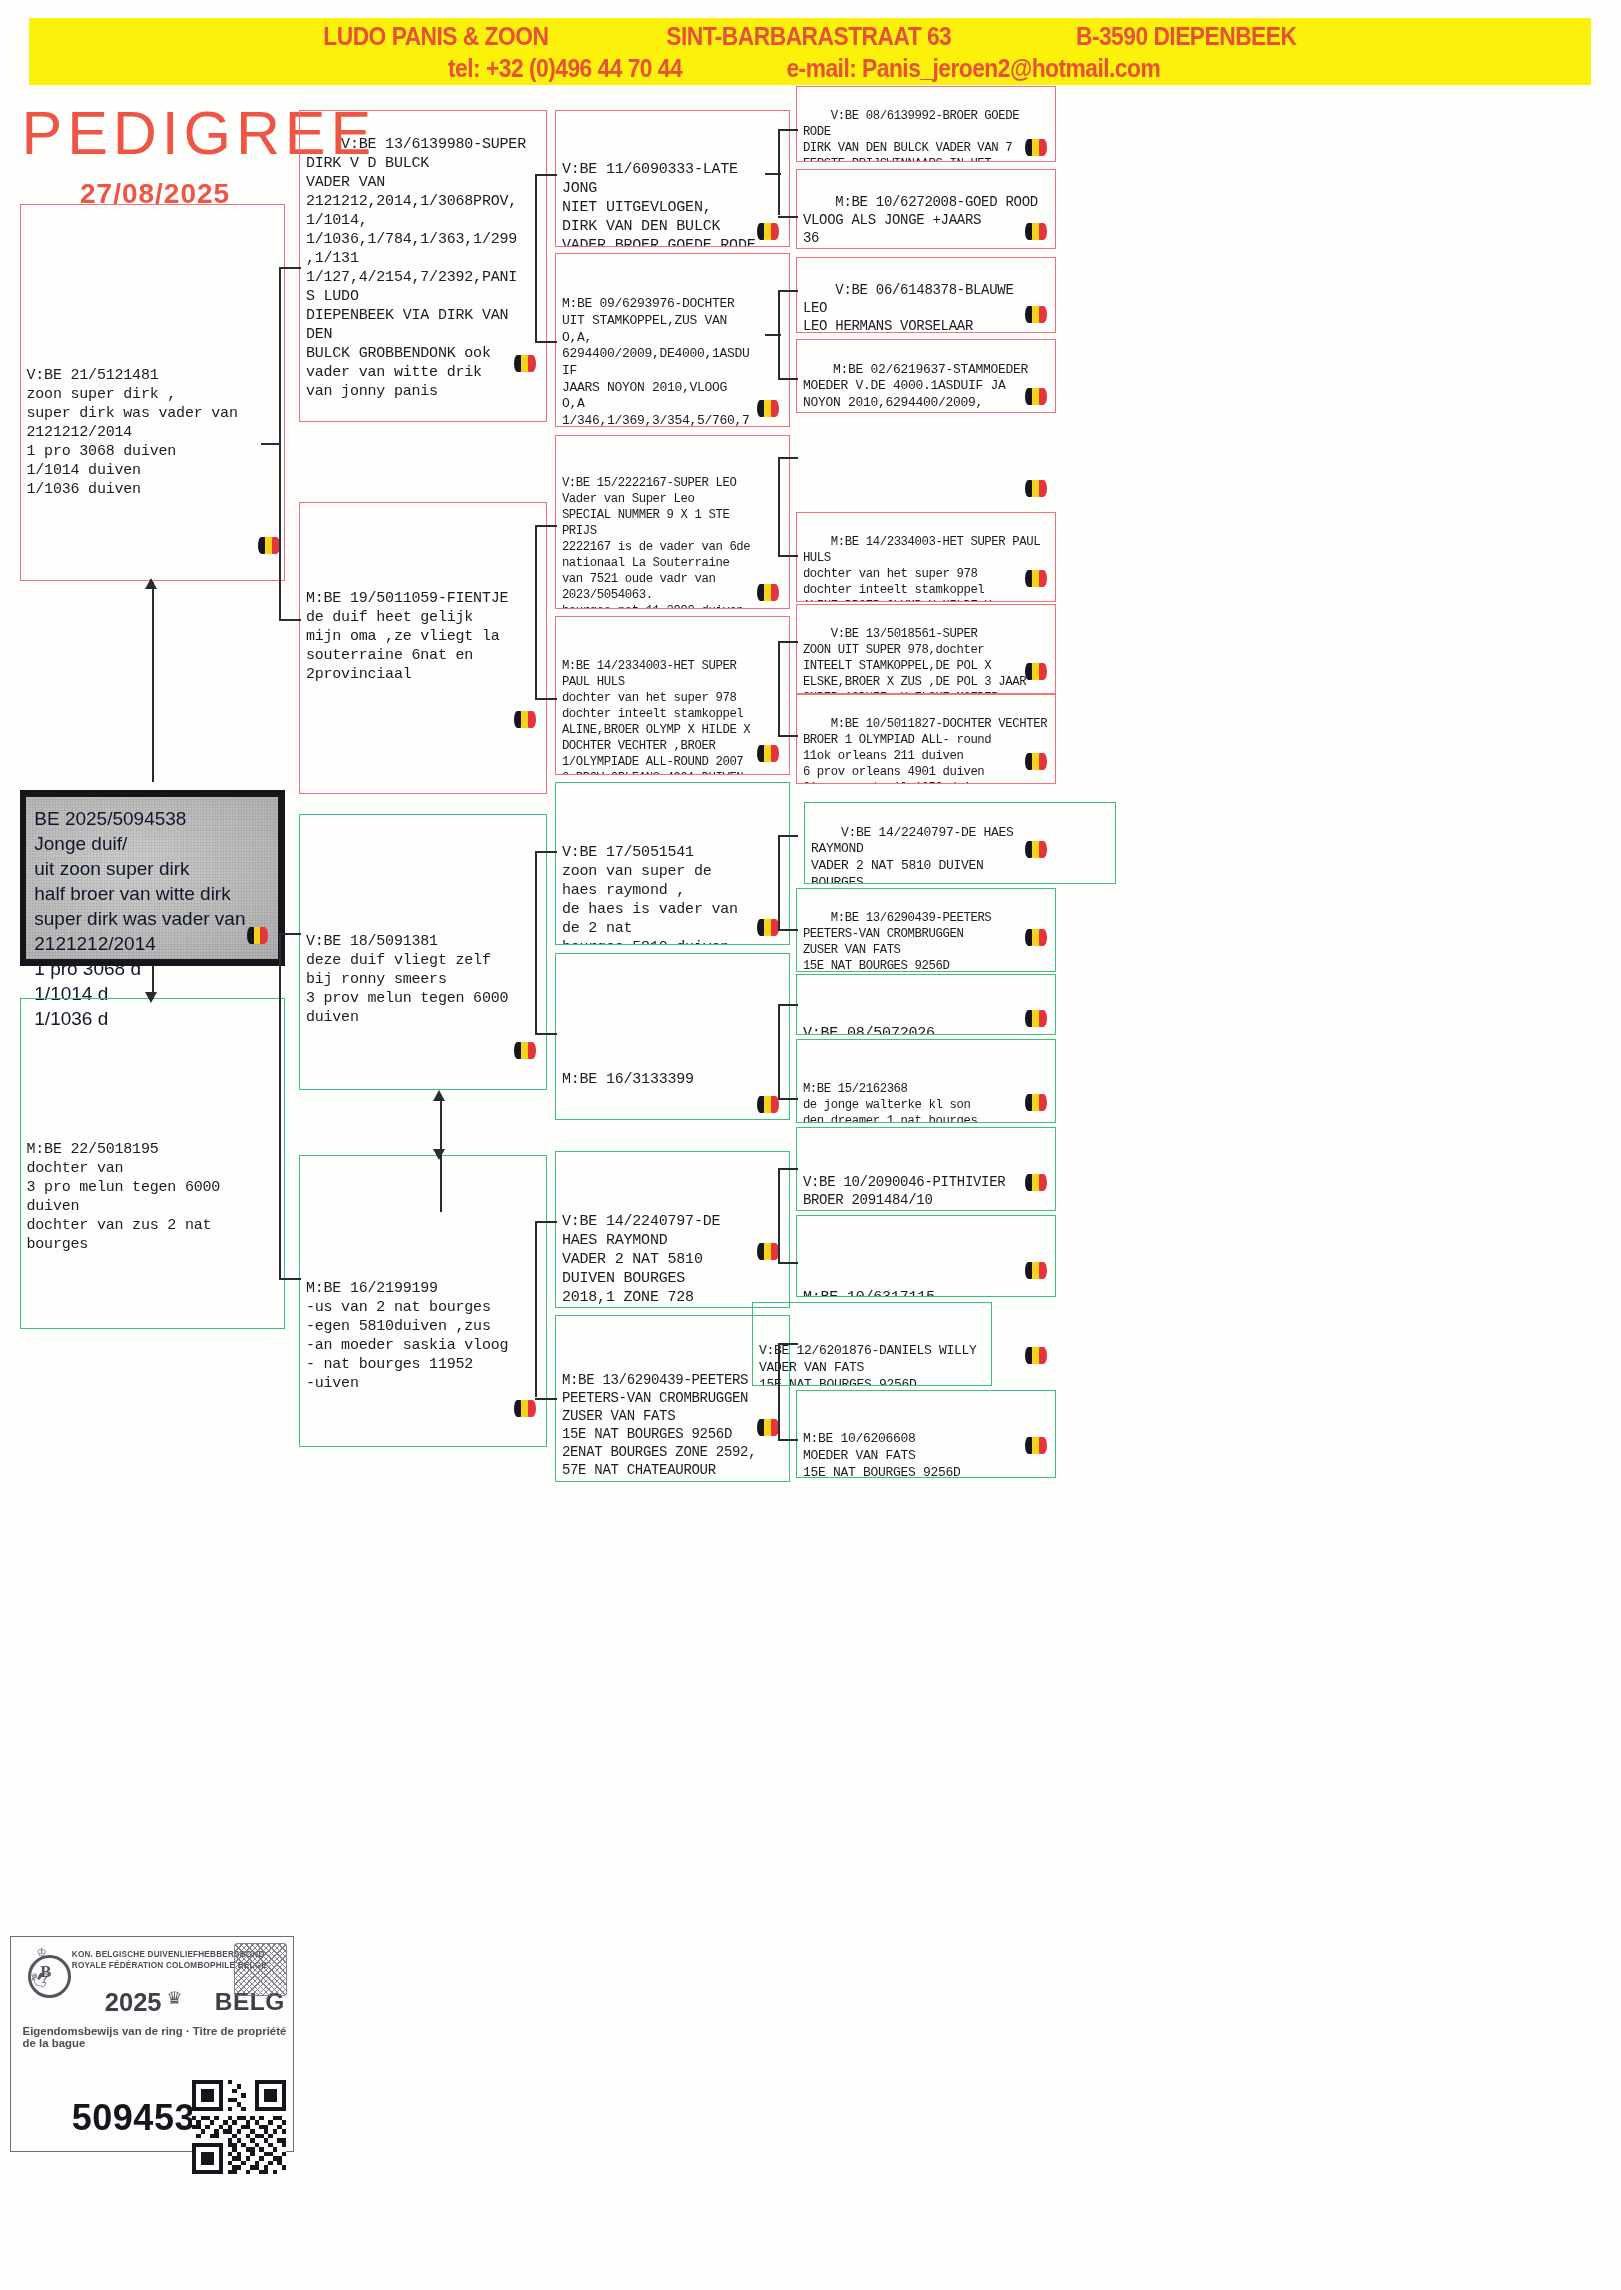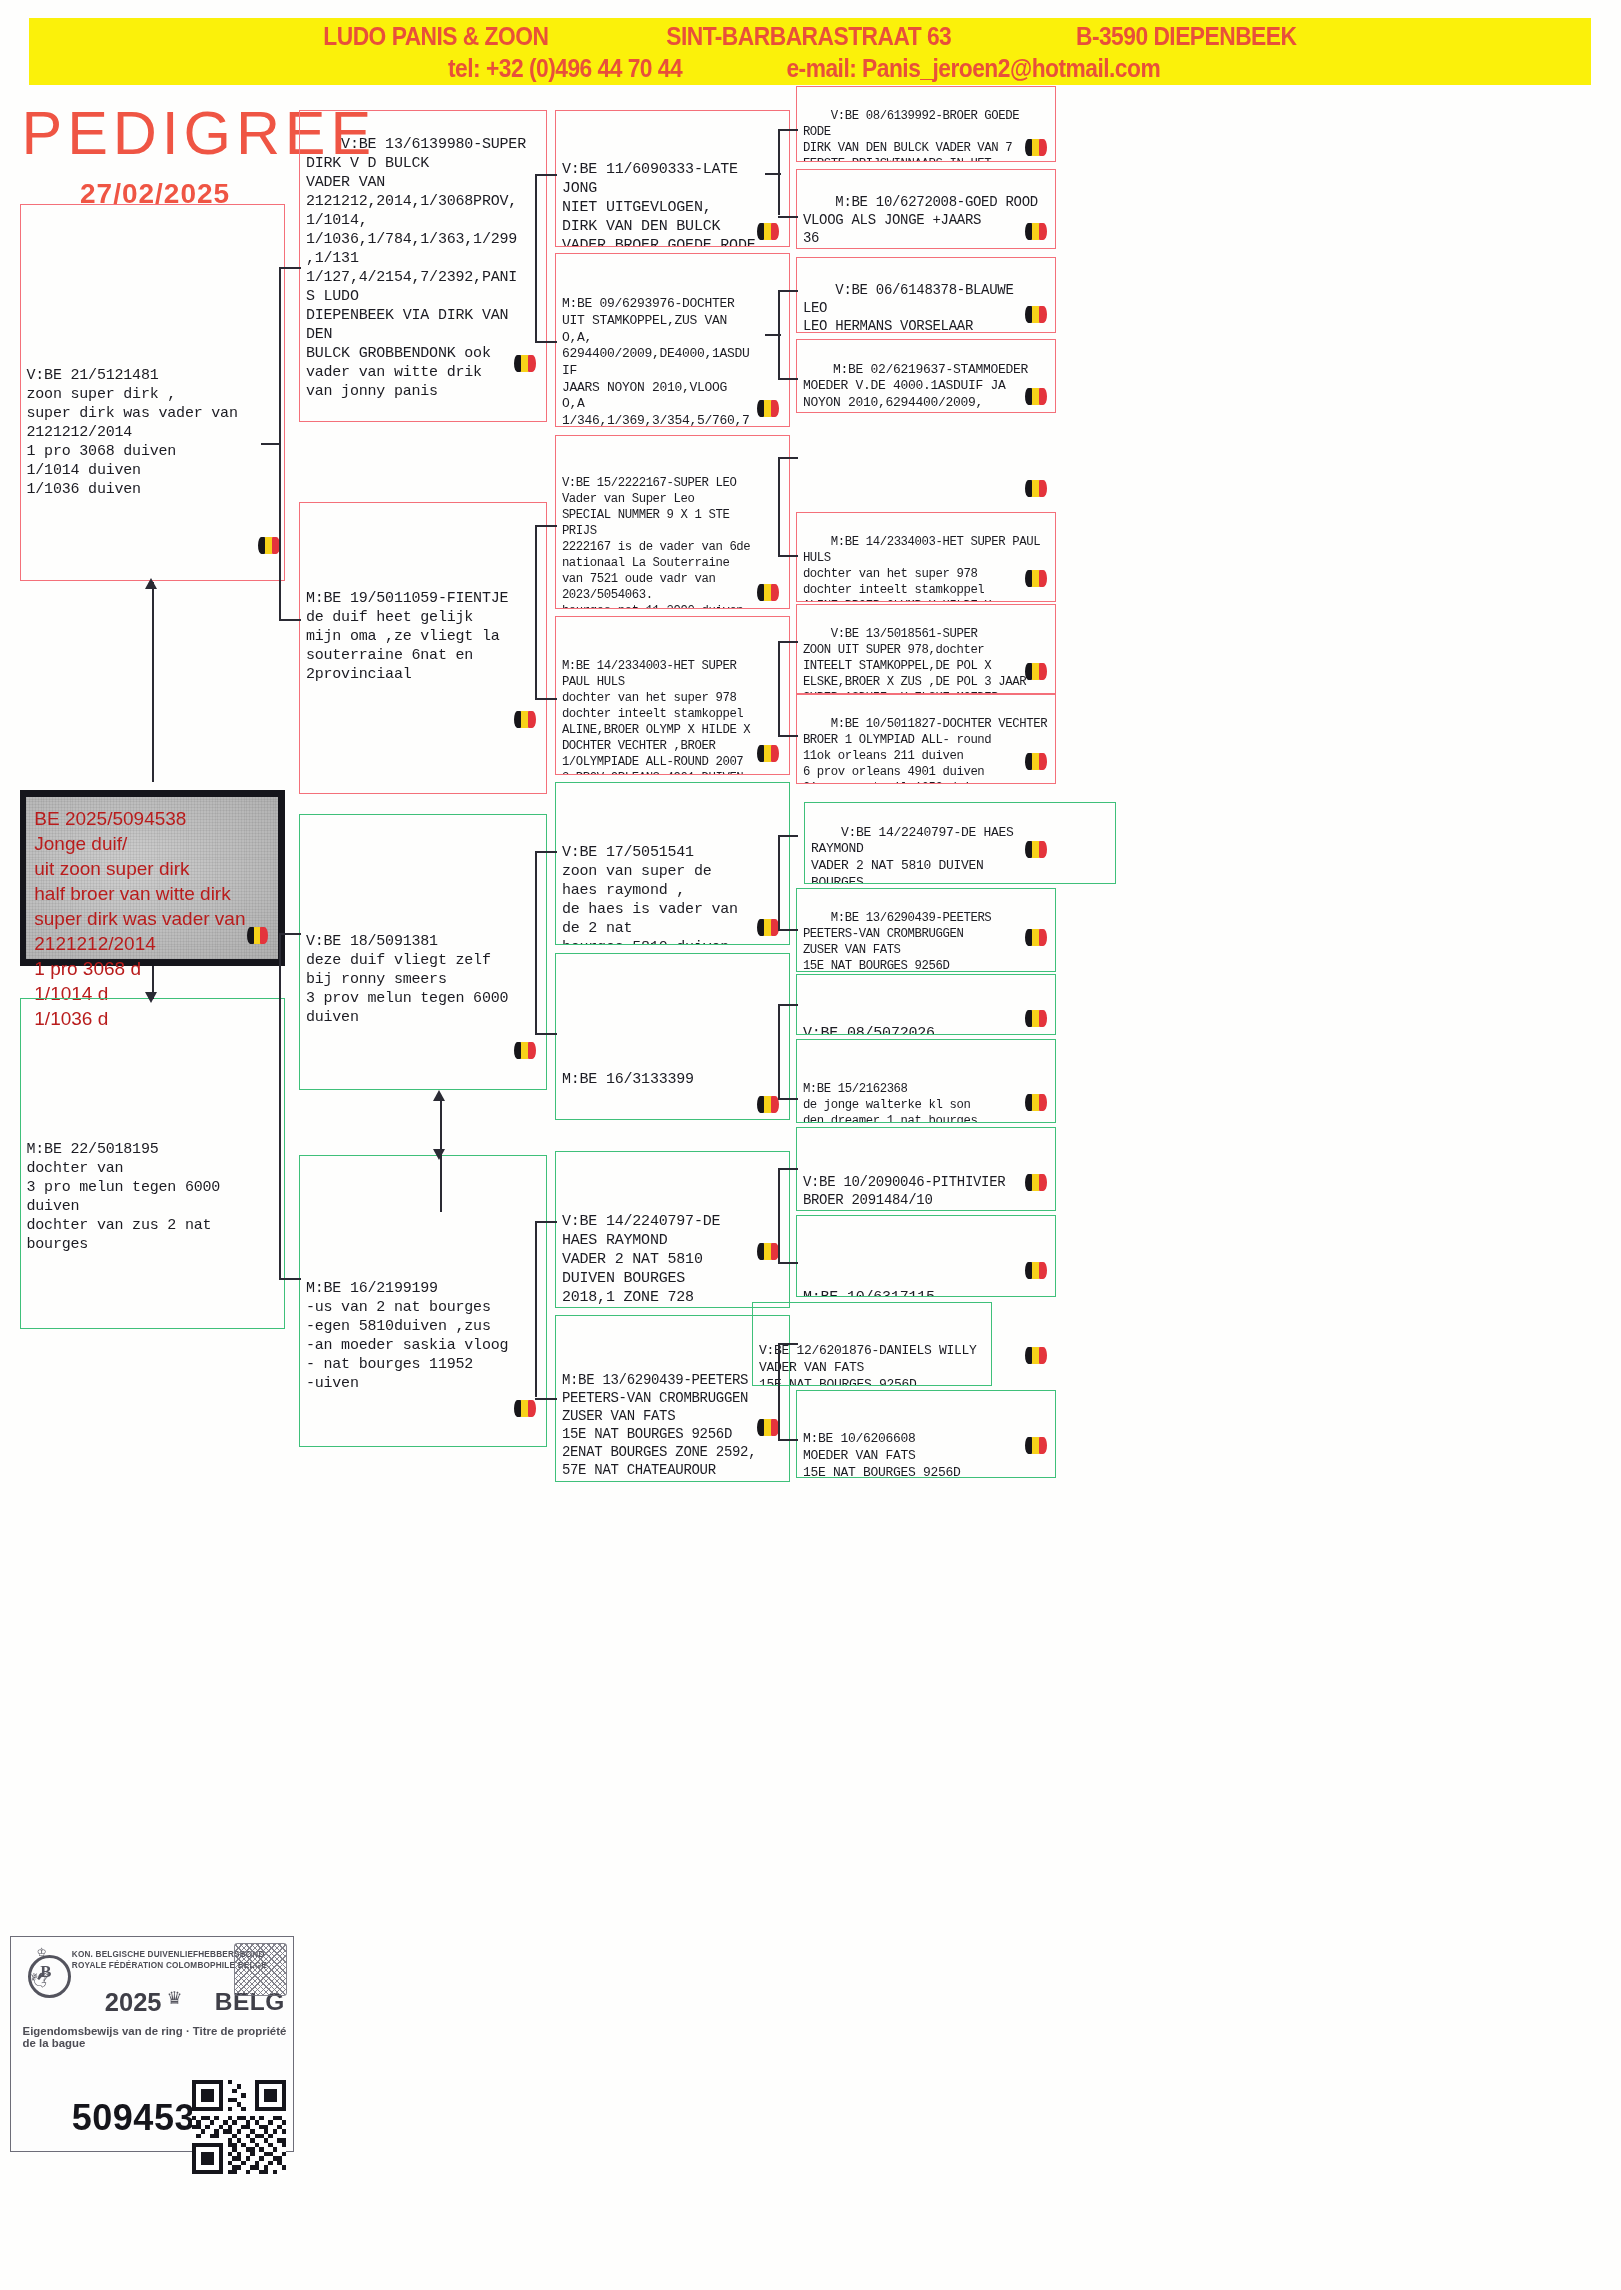--- a/index.html
+++ b/index.html
@@ -54,21 +54,21 @@
   
   .photo{position:absolute;left:19.6px;top:790px;width:265px;height:176px;}
   .photo-frame{position:absolute;inset:0;background:#15151b;padding:6.9px;box-sizing:border-box;}
   .photo-img{position:absolute;left:6.9px;top:6.9px;right:6.9px;bottom:6.9px;
     background:
       repeating-linear-gradient(0deg,rgba(0,0,0,.055) 0 1px,transparent 1px 2.9px),
       repeating-linear-gradient(90deg,rgba(0,0,0,.055) 0 1px,transparent 1px 2.9px),
       radial-gradient(ellipse at 40% 45%,#cfcfcf 0%,#bdbdbd 55%,#b0b0b0 100%);}
   .photo-txt{position:absolute;left:14.7px;top:15.7px;right:5.9px;
     font-family:"Liberation Sans","DejaVu Sans",sans-serif;
-    font-size:19px;line-height:25px;color:#b91c1c;white-space:pre-line;}
+    font-size:19px;line-height:25px;color:#0f172a;white-space:pre-line;}
 
   
   .cert{position:absolute;left:9.8px;top:1936px;width:284px;height:216px;
      border:1.5px solid #6d6d78;background:#fdfdfd;box-sizing:border-box;}
   .cert-row1{position:absolute;left:61px;top:11.8px;width:216px;
      font-family:"Liberation Sans","DejaVu Sans",sans-serif;
      font-size:8.2px;line-height:11.2px;color:#4d4d55;font-weight:bold;letter-spacing:0.2px;}
   .cert-emblem{position:absolute;left:13.7px;top:7.8px;width:47px;height:49px;}
   .cert-emblem .ring{position:absolute;left:3.9px;top:9.8px;width:37px;height:37px;
      border:3.1px solid #54545e;border-radius:50%;}
@@ -100,21 +100,21 @@
   <div class="banner">
     <div class="l1">
       <span class="sp1">LUDO PANIS &amp; ZOON</span><span class="sp2">SINT-BARBARASTRAAT 63</span><span>B-3590  DIEPENBEEK</span>
     </div>
     <div class="l2">
       <span class="sp3">tel: +32 (0)496 44 70 44</span><span>e-mail: Panis_jeroen2@hotmail.com</span>
     </div>
   </div>
 
   <div class="ped-title">PEDIGREE</div>
-  <div class="ped-date">27/02/2025</div>
+  <div class="ped-date">27/08/2025</div>
 
   <div class="box red f13 pad" style="left:19.6px;top:204px;width:265px;height:377px;">
     <span style="display:block;padding-top:118px;">V:BE 21/5121481
 zoon super dirk ,
 super dirk was vader van
 2121212/2014
 1 pro 3068 duiven
 1/1014 duiven
 1/1036 duiven</span>
   </div>

